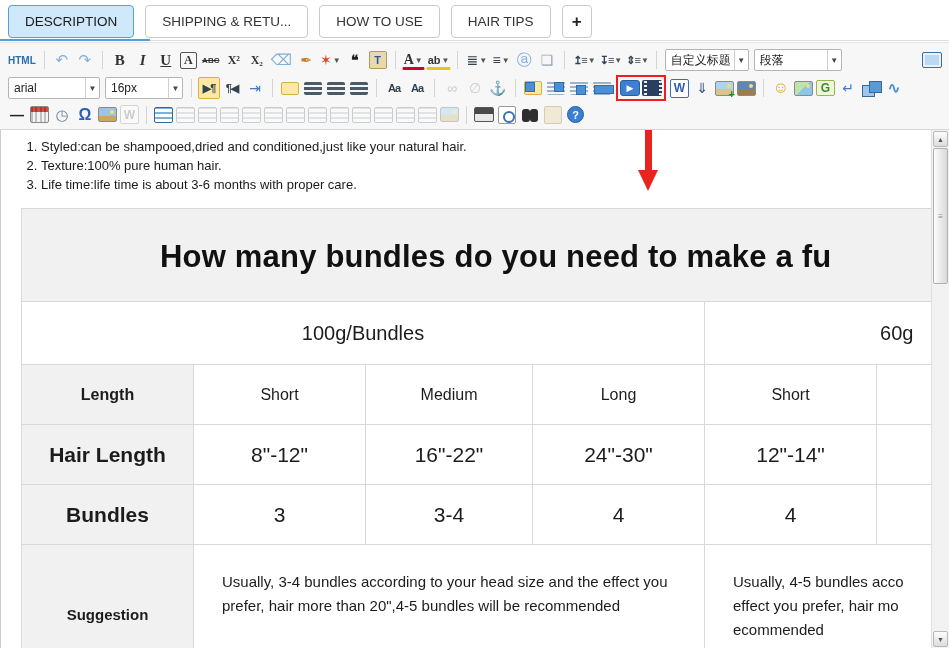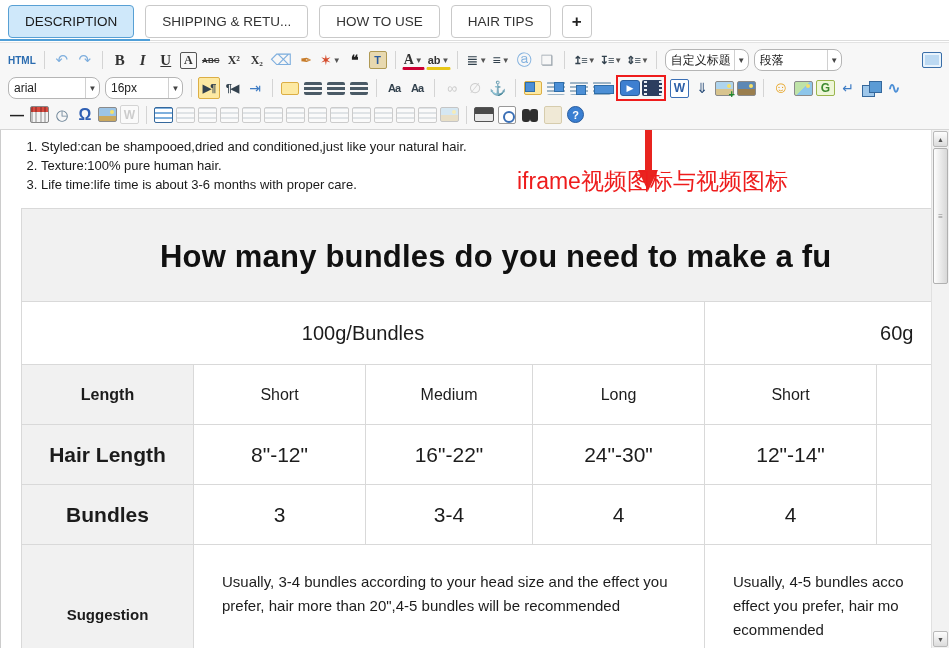--- a/index.html
+++ b/index.html
@@ -22,21 +22,21 @@
     padding:3px 6px 2px 6px; }
   .trow { display:flex; align-items:center; height:28px; gap:1px; }
   .trow.r3 { height:25px; }
   .tsep { width:1px; height:18px; background:#d4d4d4; margin:0 5px; flex:none; }
   .tgap { flex:none; }
   .ticon { position:relative; min-width:22px; height:22px; display:flex; align-items:center; justify-content:center;
     border:1px solid transparent; border-radius:2px; font-size:14px; color:#333; flex:none; cursor:pointer; padding:0 1px;}
   .ticon.on { background:#fde9a2; border-color:#dcae44; }
   .ticon.dis { opacity:.45; }
   .dd { font-size:8px; color:#555; margin-left:1px; }
-  .tsel { height:22px; background:#fff; border:1px solid #b5b5b5; border-radius:8px; display:flex;
+  .tsel { height:22px; background:#fff; border:1px solid #b5b5b5; border-radius:2px; display:flex;
     align-items:center; justify-content:space-between; font-size:12px; color:#222; padding-left:5px;
     margin:0 2px; flex:none; cursor:pointer; }
   .tsel .arr { width:14px; height:100%; display:flex; align-items:center; justify-content:center;
     border-left:1px solid #d0d0d0; font-size:8px; color:#444; }
   .redbox { display:flex; align-items:center; gap:2px; border:2px solid #ee1c1c; padding:1px 2px; margin:0 2px; flex:none;}
 
   
   .g-html { font-size:10px; font-weight:bold; color:#2b6cb0; letter-spacing:0; }
   .g-blue { color:#7fafde; font-size:15px; }
   .g-blue2 { color:#3f7cc4; font-size:14px; }
@@ -303,21 +303,20 @@
     <ol>
       <li>Styled:can be shampooed,dried and conditioned,just like your natural hair.</li>
       <li>Texture:100% pure human hair.</li>
       <li>Life time:life time is about 3-6 months with proper care.</li>
     </ol>
 
     <div class="red-arrow">
       <div class="bar"></div>
         <div class="head"></div>
     </div>
-    <div class="red-note">iframe视频图标与视频图标</div>
 
     <div class="doc-block">
       <div class="doc-heading">How many bundles do you need to make a fu</div>
       <table class="doc">
         <colgroup>
           <col style="width:172px">
             <col style="width:172px">
             <col style="width:167px">
           <col style="width:172px">
             <col style="width:172px">

